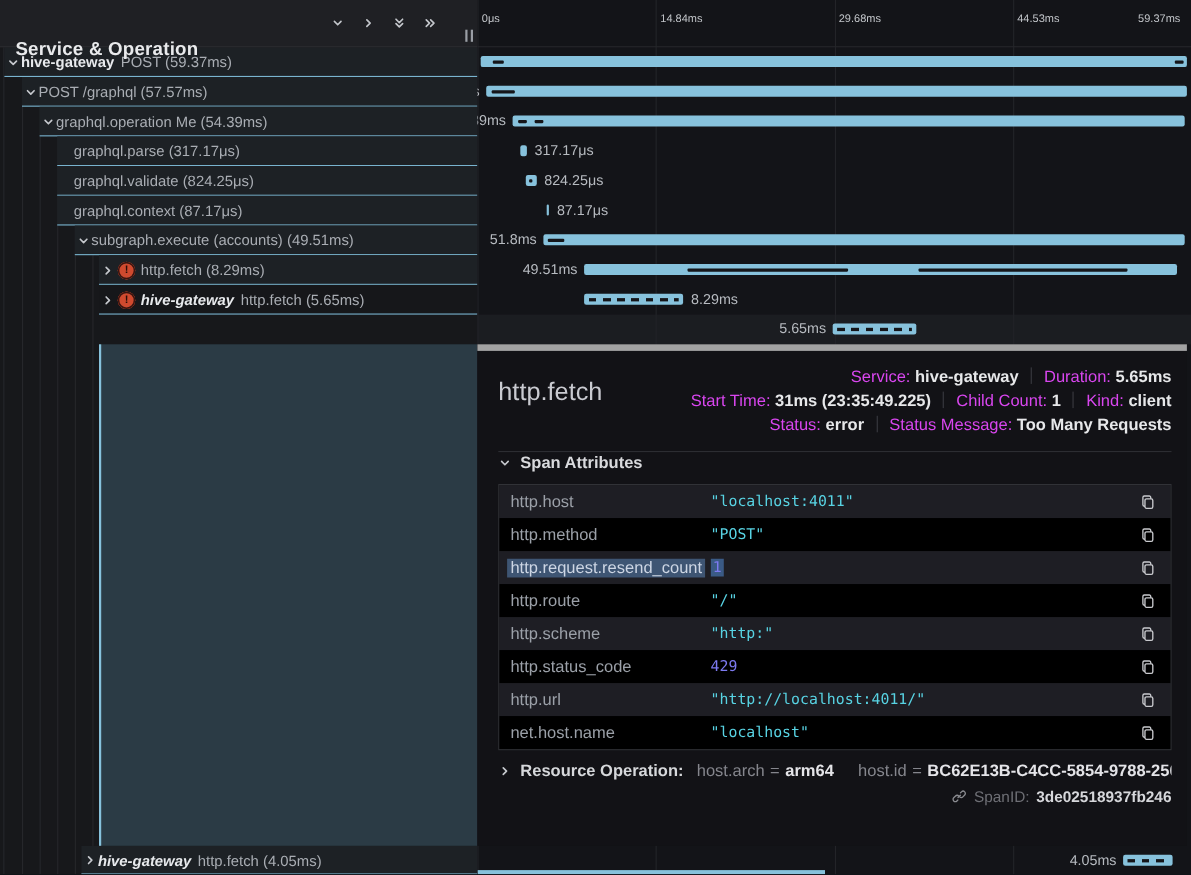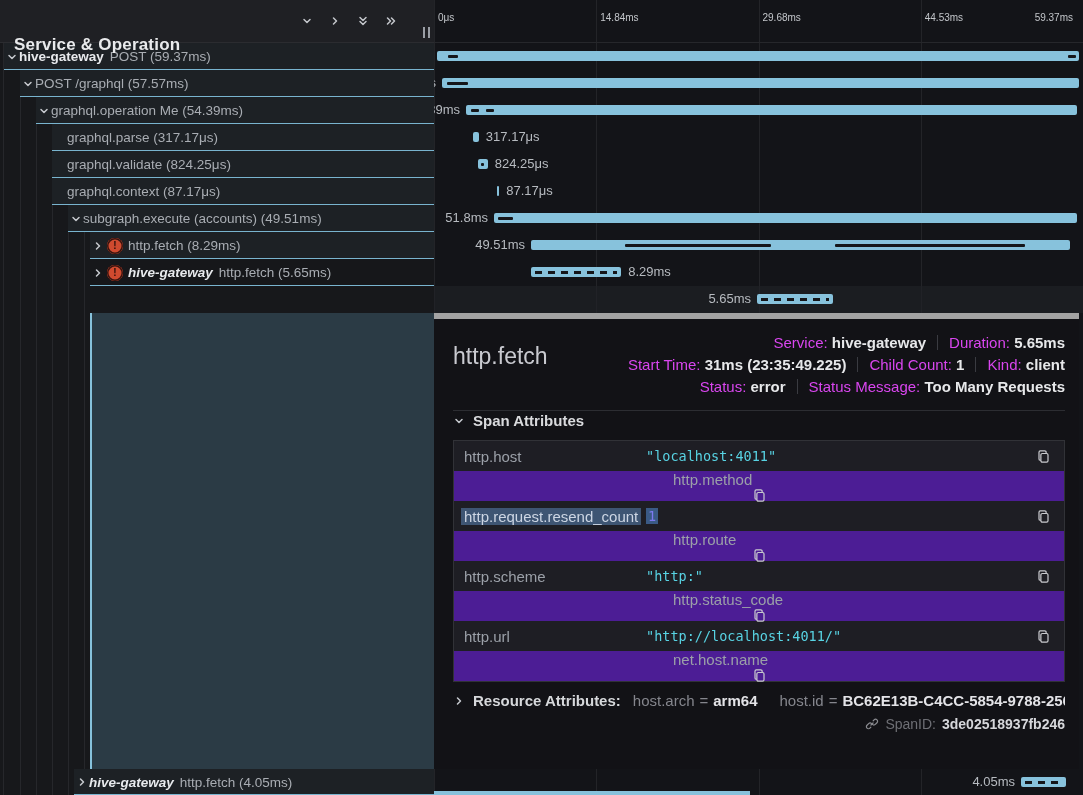--- a/index.html
+++ b/index.html
@@ -55,21 +55,21 @@
   .m-label { color:#d946ef; }
   .m-value { color:#e7e8ea; font-weight:700; }
   .m-sep { display:inline-block; width:1px; height:15px; background:#3a3b41; margin:0 11px; vertical-align:-2px; }
   .d-hr { border:none; border-top:1px solid #2c2d32; margin-top:12px; }
   .sec-header { display:flex; align-items:center; gap:8px; margin-top:1px; font-size:15px; font-weight:700; color:#d9dadd; cursor:pointer; }
   .sec-header .expander { width:12px; color:#c6c9ce; }
 
   .attr-table { margin-top:11px; border:1px solid #313237; }
   .attr-row { display:flex; align-items:center; height:30px; font-size:15px;justify-content:space-between; }
   .attr-row.odd { background:#1e1e24; }
-  .attr-row.even { background:#4c1d95;flex-direction:column; }
+  .attr-row.even { background:#000000; }
   .attr-key { flex:none; width:192px; padding-left:10px; color:#9ba0a8; white-space:nowrap; overflow:hidden; }
   .attr-key .hl { background:#3e5573; color:#cdd6e4; border-radius:2px; padding:2px 3px; margin-left:-3px; }
   .attr-val { flex:1; font-family:"DejaVu Sans Mono", monospace; font-size:13.5px; white-space:nowrap; overflow:hidden; }
   .attr-val.string { color:#58d3e3; }
   .attr-val.number { color:#7d7af0; }
   .attr-val .hl { background:#3a5a85; border-radius:1px; padding:2px 2px; }
   .copy-btn { flex:none; width:42px; display:flex; justify-content:center; color:#c9cace; cursor:pointer; }
 
   .resource-line { display:flex; align-items:center; margin-top:10px; font-size:15px; white-space:nowrap; overflow:hidden; }
   .resource-line .expander { width:12px; margin-right:8px; }
@@ -413,21 +413,21 @@
               </svg>
             </div>
           </div>
         </div>
       <div class="resource-line" id="resource-line">
           <span class="expander">
             <svg viewBox="0 0 12 12" width="12" height="12" fill="none" stroke="currentColor" stroke-width="1.5" stroke-linecap="round" stroke-linejoin="round">
               <polyline points="4.5,3 7.5,6 4.5,9"></polyline>
             </svg>
           </span>
-          <span class="res-title">Resource Attributes:</span>
+          <span class="res-title">Resource Operation:</span>
           <span class="res-key">host.arch</span>
           <span class="res-eq">=</span>
           <span class="res-val">arm64</span>
           <span class="m-sep"></span>
           <span class="res-key">host.id</span>
           <span class="res-eq">=</span>
           <span class="res-val">BC62E13B-C4CC-5854-9788-2568...</span>
         </div>
       <div class="spanid-line">
         <span class="link-ic" id="link-ic">

